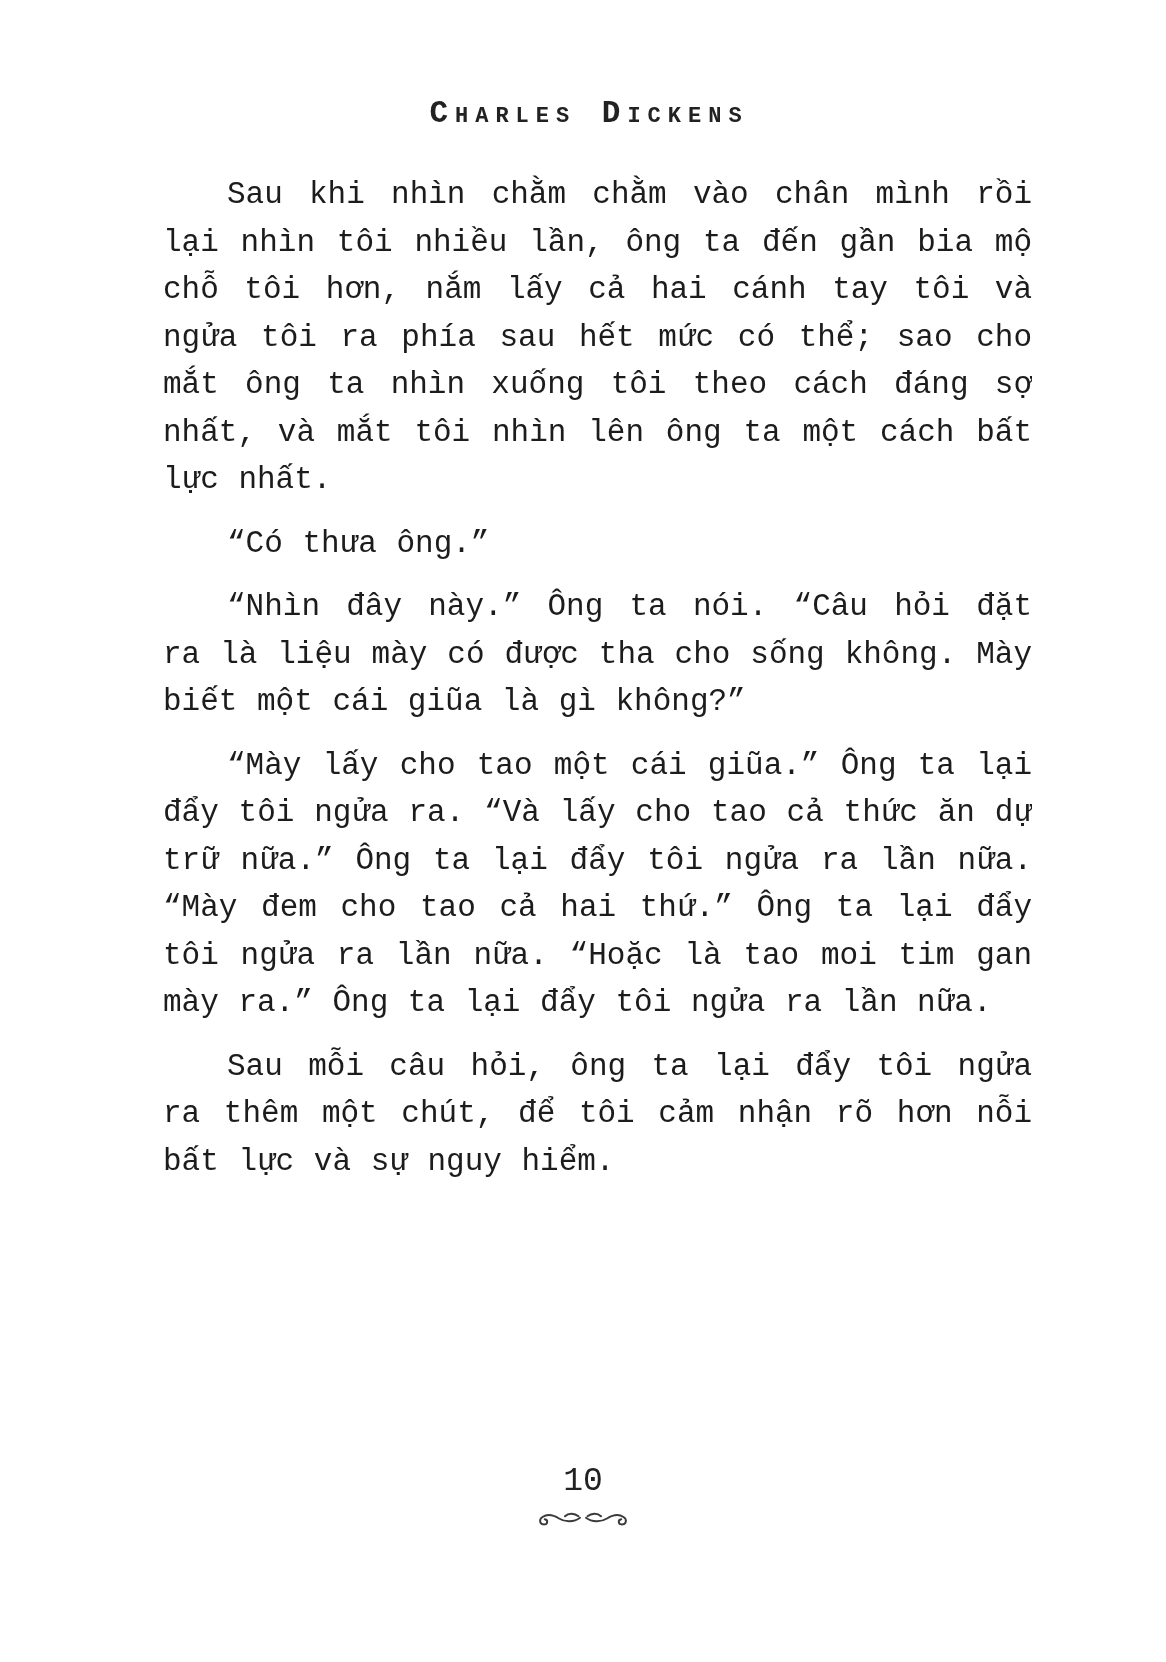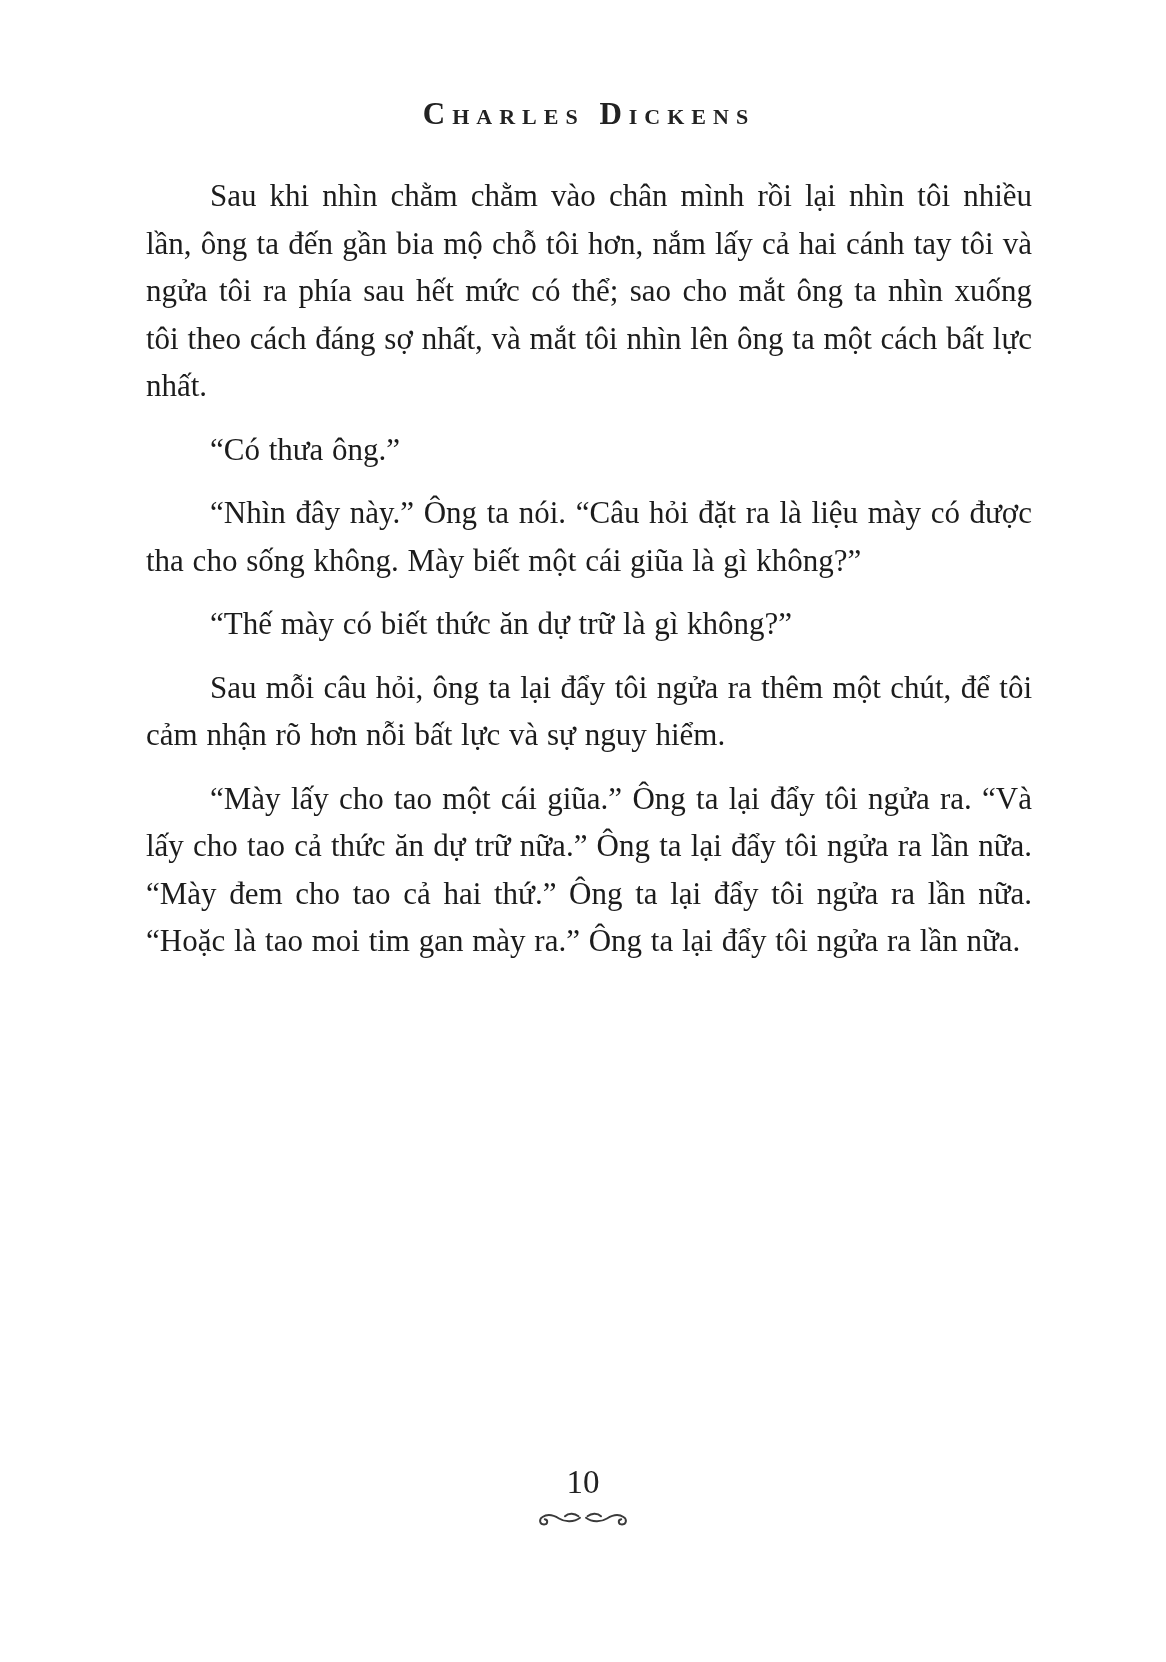--- a/index.html
+++ b/index.html
@@ -8,21 +8,21 @@
     background: #e8e8e8;
   }
   .page {
     position: relative;
     width: 1166px;
     height: 1662px;
     margin: 0 auto;
     background: #ffffff;
     box-sizing: border-box;
     padding: 96px 134px 8px 146px;
-    font-family: Liberation Serif, serif;
+    font-family: Liberation Mono, monospace;
     color: #1c1c1c;
     overflow: hidden;
   }
   header.book-header {
     text-align: center;
     margin-bottom: 40px;
   }
   .book-header .title {
     display: inline-block;
     font-variant: small-caps;
@@ -30,21 +30,21 @@
     font-size: 31px;
     letter-spacing: 7px;
     color: #222222;
   }
   main.body-text {
     width: 886px;
     height: 1300px;
     overflow: hidden;
   }
   main.body-text p.para {
-    margin: 0 0 16px 0;
+    margin: 0 0 16px 17px;
     font-size: 31px;
     line-height: 47.5px;
     text-align: justify;
     text-indent: 64px;
     word-spacing: 1px;
   }
   footer.page-footer {
     position: absolute;
     left: 0;
     top: 1464px;
@@ -69,23 +69,22 @@
 <div class="page">
 
   <header class="book-header">
     <span class="title">Charles Dickens</span>
   </header>
 
   <main class="body-text">
       <p class="para">Sau khi nhìn chằm chằm vào chân mình rồi lại nhìn tôi nhiều lần, ông ta đến gần bia mộ chỗ tôi hơn, nắm lấy cả hai cánh tay tôi và ngửa tôi ra phía sau hết mức có thể; sao cho mắt ông ta nhìn xuống tôi theo cách đáng sợ nhất, và mắt tôi nhìn lên ông ta một cách bất lực nhất.</p>
       <p class="para">“Có thưa ông.”</p>
       <p class="para">“Nhìn đây này.” Ông ta nói. “Câu hỏi đặt ra là liệu mày có được tha cho sống không. Mày biết một cái giũa là gì không?”</p>
-      <p class="para">“Thế mày có biết thức ăn dự trữ là gì không?”</p>
+      <p class="para">“Mày lấy cho tao một cái giũa.” Ông ta lại đẩy tôi ngửa ra. “Và lấy cho tao cả thức ăn dự trữ nữa.” Ông ta lại đẩy tôi ngửa ra lần nữa. “Mày đem cho tao cả hai thứ.” Ông ta lại đẩy tôi ngửa ra lần nữa. “Hoặc là tao moi tim gan mày ra.” Ông ta lại đẩy tôi ngửa ra lần nữa.</p>
       <p class="para">Sau mỗi câu hỏi, ông ta lại đẩy tôi ngửa ra thêm một chút, để tôi cảm nhận rõ hơn nỗi bất lực và sự nguy hiểm.</p>
-      <p class="para">“Mày lấy cho tao một cái giũa.” Ông ta lại đẩy tôi ngửa ra. “Và lấy cho tao cả thức ăn dự trữ nữa.” Ông ta lại đẩy tôi ngửa ra lần nữa. “Mày đem cho tao cả hai thứ.” Ông ta lại đẩy tôi ngửa ra lần nữa. “Hoặc là tao moi tim gan mày ra.” Ông ta lại đẩy tôi ngửa ra lần nữa.</p>
     </main>
 
   <footer class="page-footer">
     <div class="page-number">10</div>
     <div class="ornament">
       <svg width="96" height="26" viewBox="0 0 128 34" fill="none" xmlns="http://www.w3.org/2000/svg">
         <g stroke="#3a3a3a" stroke-width="2.6" stroke-linecap="round" fill="none">
           <path d="M60,18 C52,24 40,24 32,19 C24,14 16,13 10,17 C5,20 6,27 12,27 C17,27 18,21 13,20"></path>
           <path d="M40,16 C45,11 53,12 58,16"></path>
           <path d="M68,18 C76,24 88,24 96,19 C104,14 112,13 118,17 C123,20 122,27 116,27 C111,27 110,21 115,20"></path>

